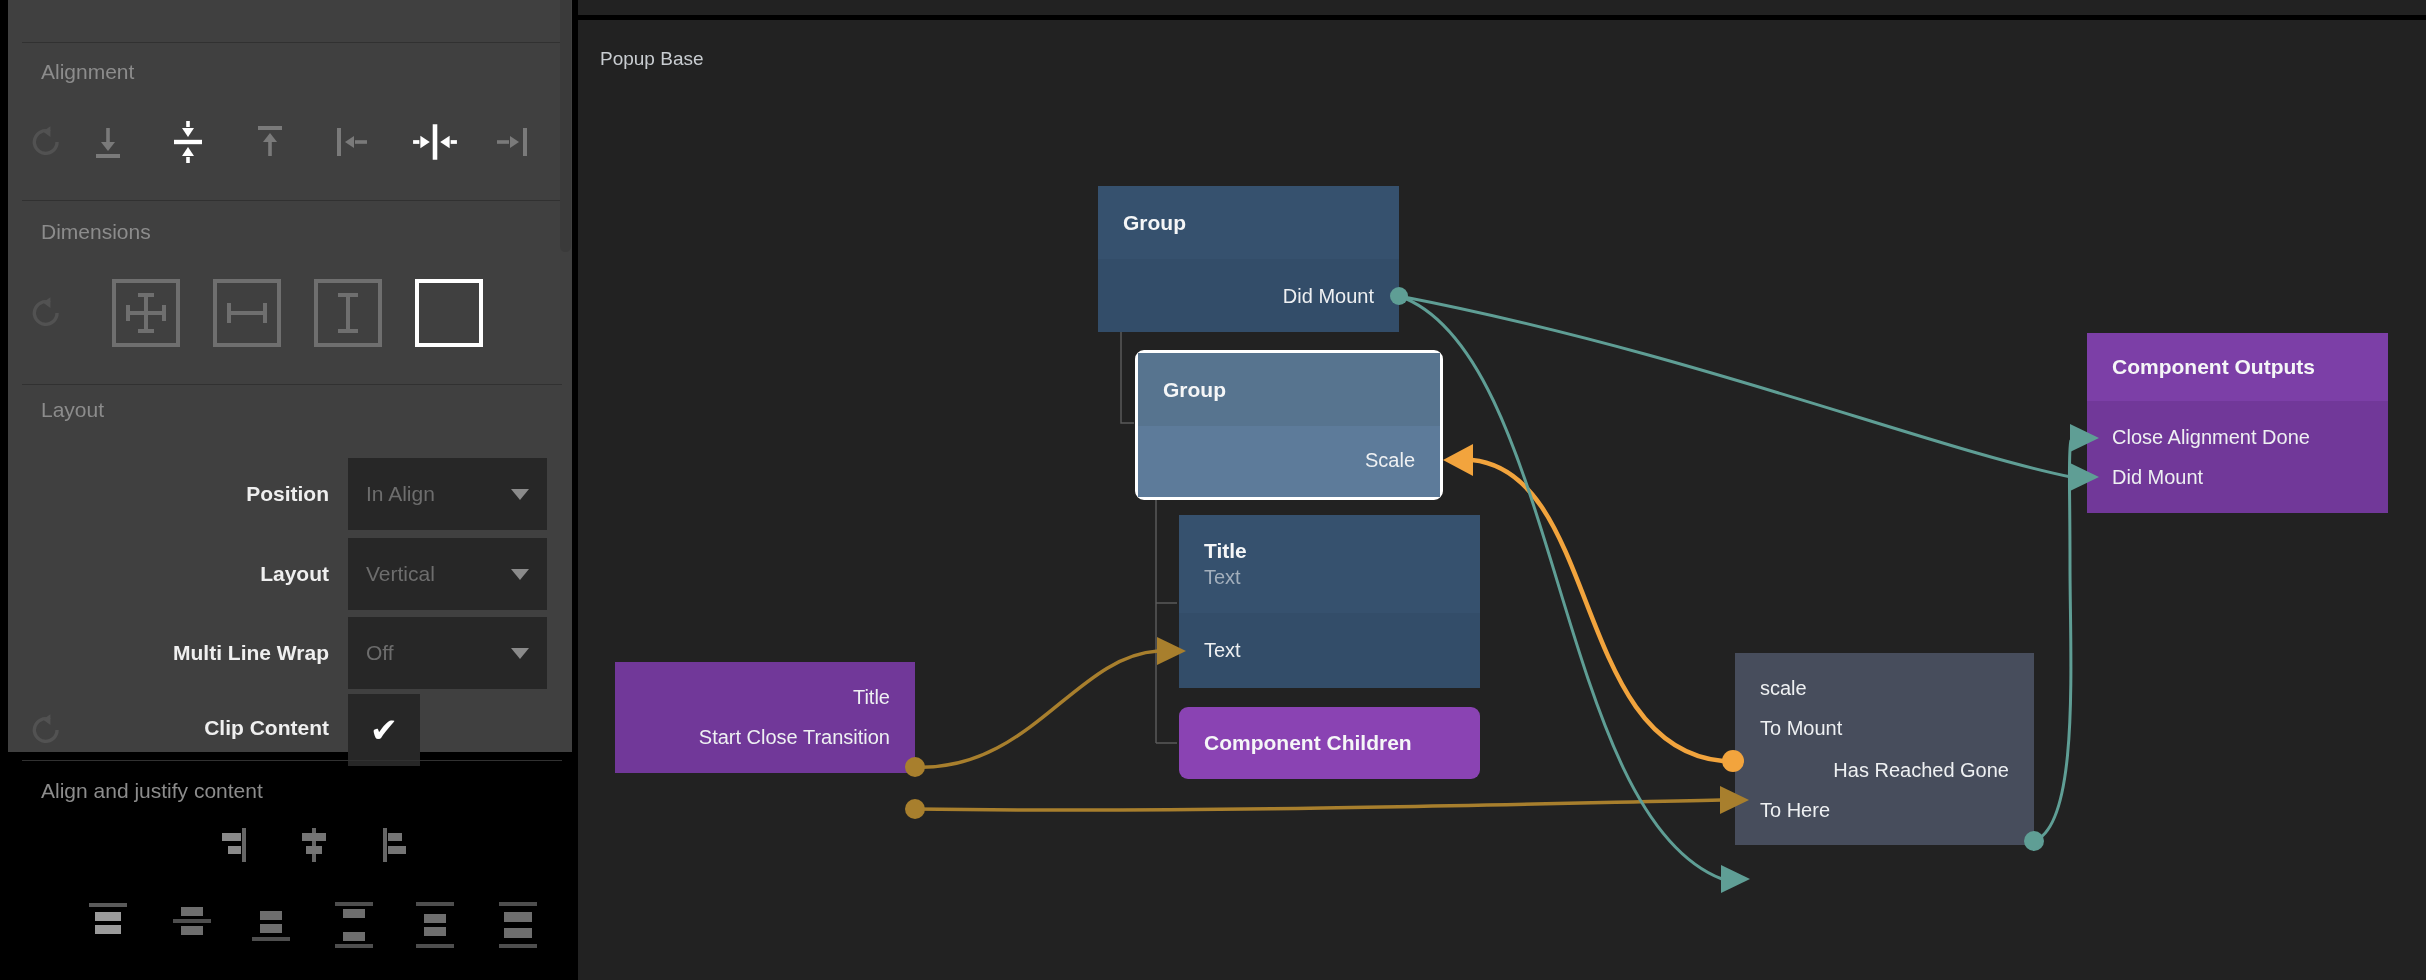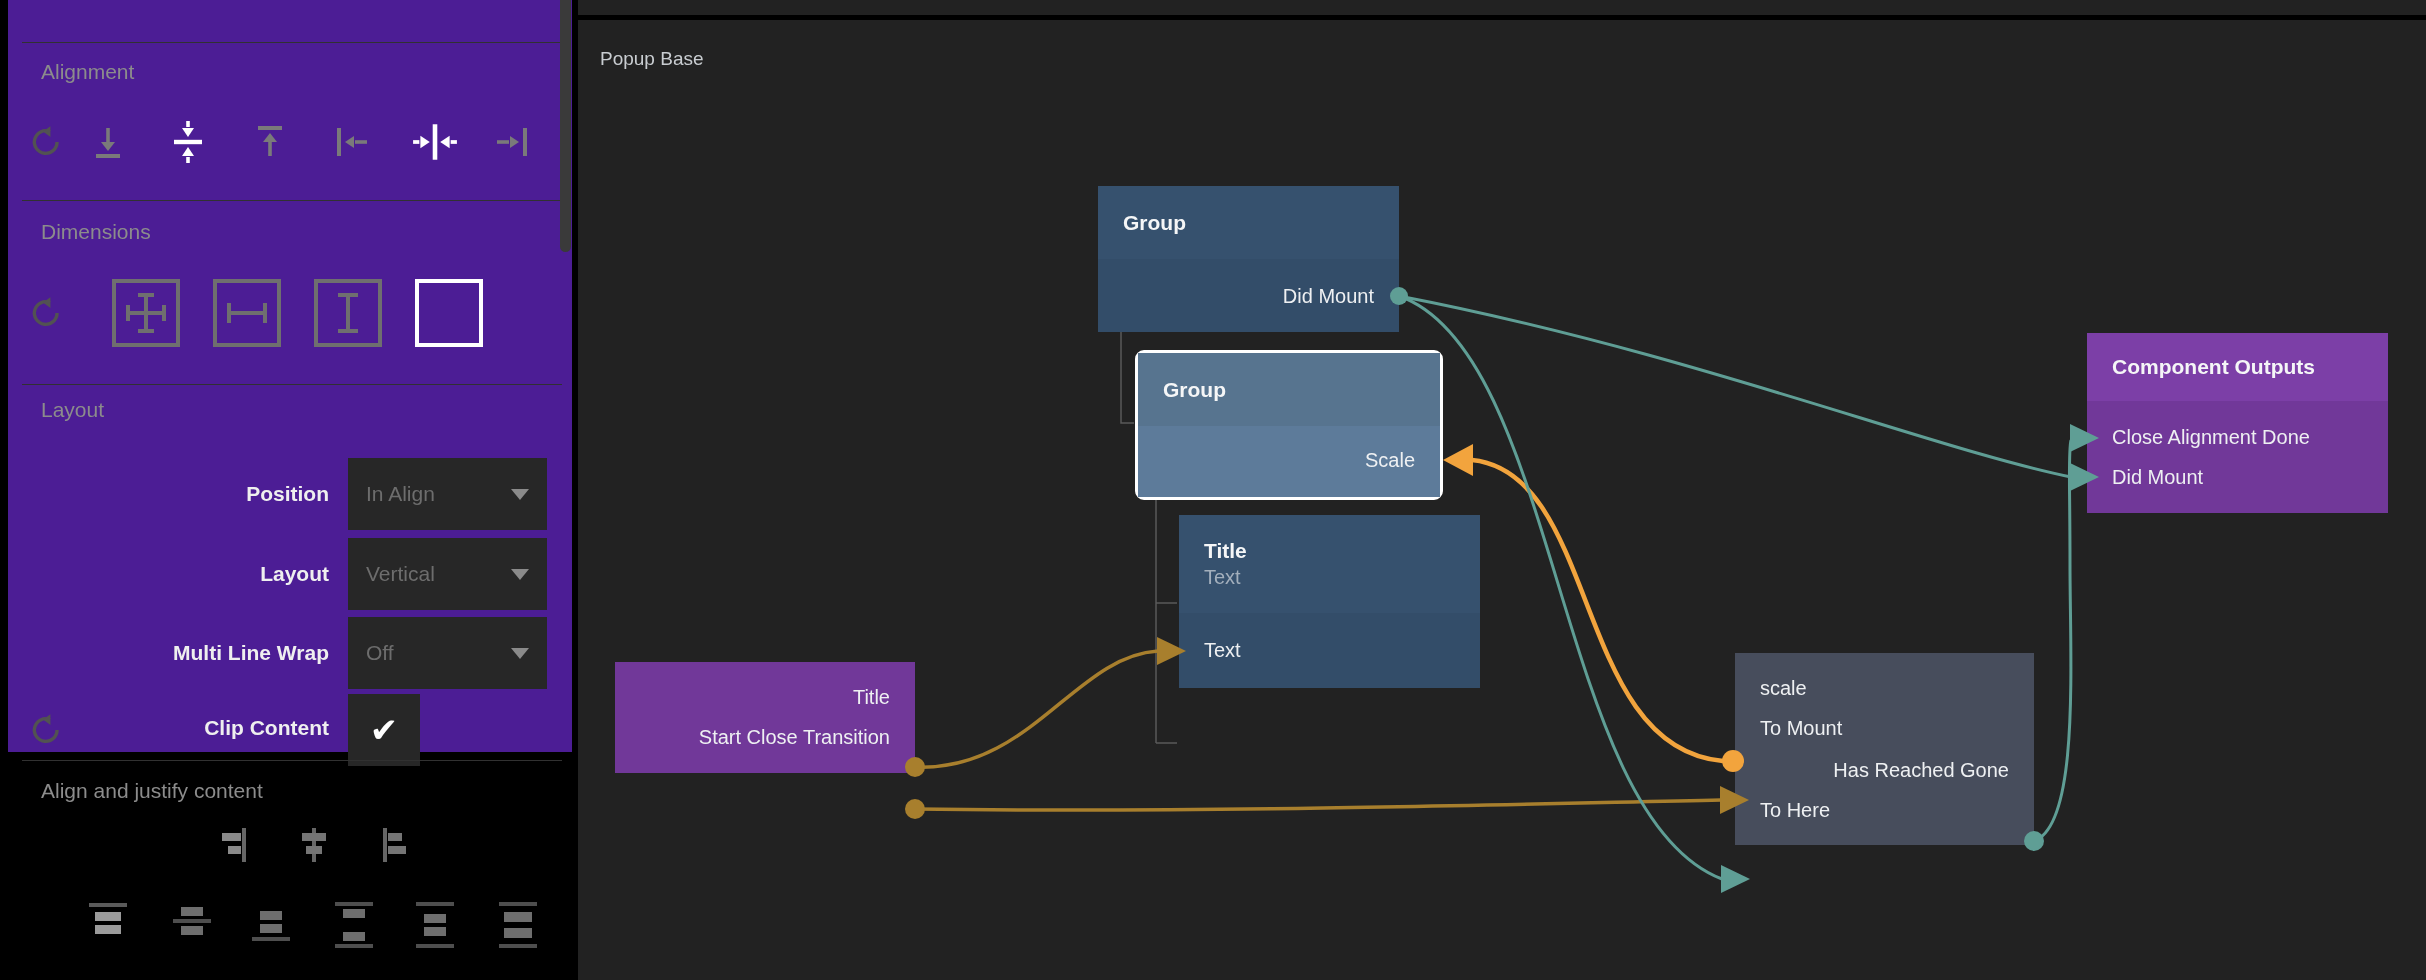--- a/index.html
+++ b/index.html
@@ -1,20 +1,20 @@
 <!DOCTYPE html>
 <html><head>
 <meta charset="utf-8">
 <style>
   html,body{margin:0;padding:0;background:#000;}
   #app{position:relative;width:2426px;height:980px;overflow:hidden;
        font-family:"Liberation Sans","DejaVu Sans",sans-serif;
        -webkit-font-smoothing:antialiased;background:#000;}
   
-  #sidebar{position:absolute;left:8px;top:0;width:564px;height:752px;background:#4c1d95;}
+  #sidebar{position:absolute;left:8px;top:0;width:564px;height:752px;background:#404040;}
   .divider{position:absolute;left:14px;width:540px;height:1px;background:#313131;}
   .section-label{position:absolute;left:33px;font-size:21px;color:#8c8c8c;}
   .row-label{position:absolute;left:60px;width:261px;text-align:right;font-size:21px;
              color:#efefef;font-weight:600;white-space:nowrap;}
   .dropdown{position:absolute;left:340px;width:199px;height:72px;background:#272727;
             display:flex;align-items:center;justify-content:space-between;
             padding:0 18px;box-sizing:border-box;cursor:pointer;}
   .dropdown .val{font-size:21px;color:#6d6d6d;}
   .caret{width:0;height:0;border-left:9px solid transparent;border-right:9px solid transparent;
          border-top:11px solid #8a8a8a;}
@@ -287,20 +287,23 @@
   <div class="node blue" style="left:1179px;top:515px;width:301px;height:173px">
     <div class="hd" style="height:98px">
       <span class="title">Title</span>
       <span class="subtitle">Text</span>
     </div>
     <div class="bd" style="height:75px;padding-top:17px">
       <div class="prow">Text</div>
     </div>
   </div>
 
+  <div class="node" style="left:1179px;top:707px;width:301px;height:72px;background:#8a43b3;display:flex;align-items:center;padding-left:25px">
+    <span class="title">Component Children</span>
+  </div>
 
   <div class="node purple" style="left:615px;top:662px;width:300px;height:181px">
     <div class="bd" style="height:111px;padding-top:15px">
       <div class="prow r">Title</div>
       <div class="prow r">Start Close Transition</div>
     </div>
   </div>
 
   <div class="node slate" style="left:1735px;top:653px;width:299px;height:263px">
     <div class="bd" style="height:192px;padding-top:15px">

